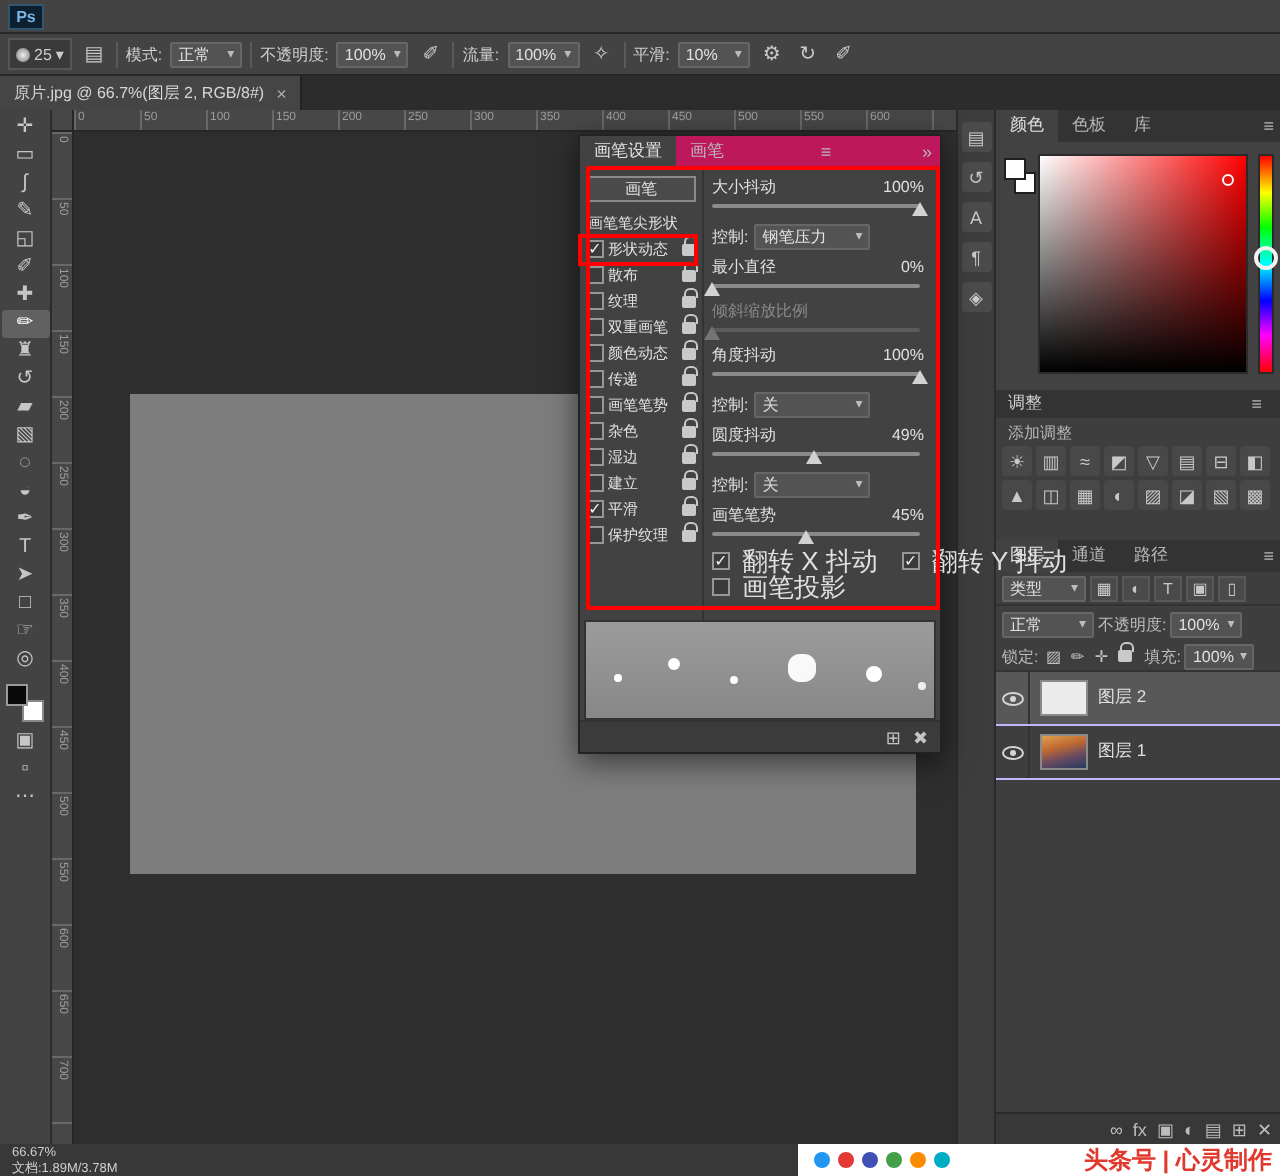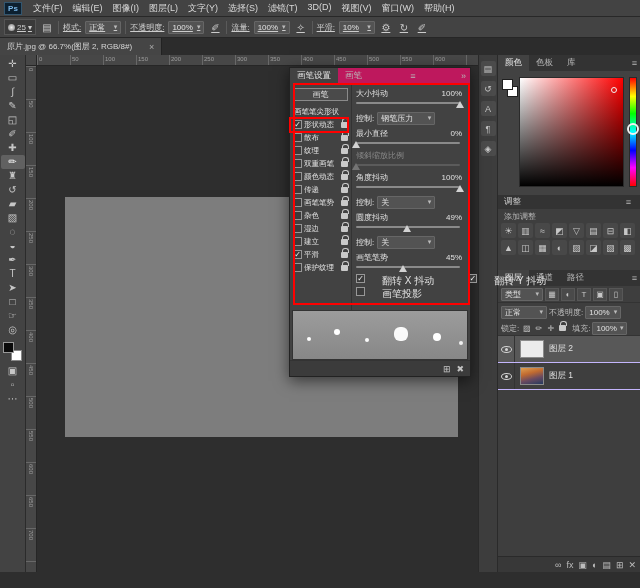--- a/index.html
+++ b/index.html
@@ -5,32 +5,32 @@
   *{margin:0;padding:0;box-sizing:border-box;font-family:"Liberation Sans",sans-serif;}
   html,body{background:#222;}
   #app{position:relative;width:640px;height:588px;background:#2e2e2e;overflow:hidden;color:#ccc;font-size:9px;}
 
   
   .menubar{position:absolute;left:0;top:0;width:640px;height:17px;background:#434343;border-bottom:1px solid #282828;display:flex;align-items:center;}
   .ps-logo{width:18px;height:13px;background:#0c2030;color:#7ab7e8;font-size:8px;font-weight:bold;display:flex;align-items:center;justify-content:center;margin:0 6px 0 4px;border:1px solid #33566f;}
   .menu-item{padding:0 5px;font-size:9px;color:#d8d8d8;white-space:nowrap;}
 
   
-  .optionsbar{position:absolute;left:0;top:17px;width:640px;height:21px;background:#434343;border-bottom:1px solid #262626;display:flex;align-items:center;gap:4px;padding:0 4px;font-size:8px;overflow:hidden;white-space:nowrap;text-decoration:underline;}
+  .optionsbar{position:absolute;left:0;top:17px;width:640px;height:21px;background:#434343;border-bottom:1px solid #262626;display:flex;align-items:center;gap:4px;padding:0 4px;font-size:8px;overflow:hidden;white-space:nowrap;}
   .opt-sep{width:1px;height:13px;background:#5a5a5a;flex:0 0 auto;}
   .brush-preset{display:flex;align-items:center;gap:2px;background:#3a3a3a;border:1px solid #555;height:16px;padding:0 3px;}
   .brush-dot{width:7px;height:7px;border-radius:50%;background:radial-gradient(#eee,#777);}
   .dd{background:#535353;border:1px solid #666;border-radius:1px;height:13px;display:flex;align-items:center;justify-content:space-between;gap:3px;padding:0 3px;font-size:8px;color:#e0e0e0;min-width:36px;white-space:nowrap;}
   .dd .caret{font-size:7px;color:#bbb;}
   .opt-label{color:#cfcfcf;}
   .opt-icon{width:14px;text-align:center;color:#c8c8c8;font-size:10px;}
 
   
   .tabbar{position:absolute;left:0;top:38px;width:640px;height:17px;background:#2c2c2c;display:flex;}
-  .doctab{height:17px;background:#454545;display:flex;align-items:center;gap:17px;padding:0 7px;font-size:8px;color:#d6d6d6;border-right:1px solid #222;white-space:nowrap;}
+  .doctab{height:17px;background:#454545;display:flex;align-items:center;gap:6px;padding:0 7px;font-size:8px;color:#d6d6d6;border-right:1px solid #222;white-space:nowrap;}
   .doctab .close{color:#aaa;font-size:9px;}
 
   
   .toolbar{position:absolute;left:0;top:55px;width:26px;height:517px;background:#434343;border-right:1px solid #2b2b2b;display:flex;flex-direction:column;align-items:center;padding-top:2px;}
   .tool{width:24px;height:14px;line-height:14px;text-align:center;font-size:10px;color:#c6c6c6;flex:0 0 auto;}
   .tool.selected{background:#616161;border-radius:2px;color:#fff;}
   .swatches{position:relative;width:19px;height:19px;margin:5px 0 3px 0;flex:0 0 auto;}
   .sw-bg{position:absolute;right:0;bottom:0;width:11px;height:11px;background:#fff;border:1px solid #888;}
   .sw-fg{position:absolute;left:0;top:0;width:11px;height:11px;background:#0a0a0a;border:1px solid #999;}
 
@@ -103,21 +103,21 @@
   .cb.checked::after{content:"✓";}
   .bp-right{position:absolute;left:64px;top:16px;width:116px;height:226px;padding:3px 2px 0 2px;}
   .ctl-row{height:11px;display:flex;justify-content:space-between;align-items:center;font-size:8px;color:#e0e0e0;padding-right:6px;margin-top:1px;white-space:nowrap;}
   .ctl-row.dis{color:#8a8a8a;}
   .slider{position:relative;height:10px;margin:0 8px 1px 0;}
   .slider .track{position:absolute;left:0;right:0;top:3px;height:2px;background:#8a8a8a;border-radius:1px;}
   .slider .thumb{position:absolute;top:2px;margin-left:-4px;width:0;height:0;border-left:4px solid transparent;border-right:4px solid transparent;border-bottom:7px solid #d2d2d2;}
   .slider.dis{opacity:.35;}
   .control-row{height:14px;display:flex;align-items:center;gap:3px;margin:2px 0 3px 0;font-size:8px;color:#e0e0e0;white-space:nowrap;}
   .control-row .dd{min-width:58px;}
-  .flips{height:13px;display:flex;gap:17px;font-size:10px;color:#e0e0e0;white-space:nowrap;}
+  .flips{height:13px;display:flex;align-items:center;gap:6px;font-size:13px;color:#e0e0e0;white-space:nowrap;}
   .flips .gap{width:4px;}
   .preview{position:absolute;left:2px;top:242px;width:176px;height:50px;background:linear-gradient(#9c9c9c,#878787);border:1px solid #333;}
   .pdots{position:absolute;left:14px;top:26px;width:4px;height:4px;border-radius:50%;background:#fff;
          box-shadow:28px -7px 0 1px #fff, 58px 1px 0 0 #fbfbfb, 92px -5px 0 5px rgba(255,255,255,.95), 128px -2px 0 2px #fff, 152px 4px 0 0 #efefef;}
   .bp-bottom{position:absolute;left:0;bottom:0;width:100%;height:16px;background:#3b3b3b;border-top:1px solid #333;display:flex;align-items:center;justify-content:flex-end;gap:6px;padding:0 6px;}
   .bpicon{color:#c4c4c4;font-size:9px;}
 
   
   .anno-rect{position:absolute;left:293px;top:83px;width:177px;height:222px;border:2px solid #f00;z-index:9;pointer-events:none;}
   .anno-box{position:absolute;left:289px;top:117px;width:60px;height:16px;border:2px solid #f00;z-index:9;pointer-events:none;}
@@ -131,33 +131,20 @@
   .wmdot{width:8px;height:8px;border-radius:50%;flex:0 0 auto;}
   .wmtext{margin-left:auto;margin-right:4px;font-size:12px;font-weight:bold;white-space:nowrap;}
 </style>
 </head>
 <body>
 
 <div id="app">
 
   <div class="menubar">
     <div class="ps-logo">Ps</div>
-    <div id="menu-items" style="display:flex;">
-        <div class="menu-item">文件(F)</div>
-        <div class="menu-item">编辑(E)</div>
-        <div class="menu-item">图像(I)</div>
-        <div class="menu-item">图层(L)</div>
-        <div class="menu-item">文字(Y)</div>
-        <div class="menu-item">选择(S)</div>
-        <div class="menu-item">滤镜(T)</div>
-        <div class="menu-item">3D(D)</div>
-        <div class="menu-item">视图(V)</div>
-        <div class="menu-item">窗口(W)</div>
-        <div class="menu-item">帮助(H)</div>
-      </div>
   </div>
 
   <div class="optionsbar">
     <div class="brush-preset">
       <span class="brush-dot"></span>
       <span>25</span>
       <span class="caret">▾</span>
     </div>
     <span class="opt-icon">▤</span>
     <span class="opt-sep"></span>
@@ -552,14 +539,29 @@
     </div>
     <div class="bp-bottom" id="bp-bottom">
         <span class="bpicon">⊞</span>
         <span class="bpicon">✖</span>
       </div>
   </div>
 
   <div class="anno-rect" id="anno-rect" style="border-color: rgb(255, 0, 0);"></div>
   <div class="anno-box" id="anno-box" style="border-color: rgb(255, 0, 0);"></div>
 
+  <div class="statusbar">
+    <span class="status-zoom">66.67%</span>
+    <span class="status-doc">文档:1.89M/3.78M</span>
+    <div class="wmstrip">
+      <div class="wmdots" id="wm-dots">
+          <span class="wmdot" style="background: rgb(33, 150, 243);"></span>
+          <span class="wmdot" style="background: rgb(229, 57, 53);"></span>
+          <span class="wmdot" style="background: rgb(63, 81, 181);"></span>
+          <span class="wmdot" style="background: rgb(67, 160, 71);"></span>
+          <span class="wmdot" style="background: rgb(251, 140, 0);"></span>
+          <span class="wmdot" style="background: rgb(0, 172, 193);"></span>
+        </div>
+      <span class="wmtext" id="wm-text" style="color: rgb(224, 58, 47);">头条号 | 心灵制作</span>
+    </div>
+  </div>
 
 </div>
 
 </body></html>

